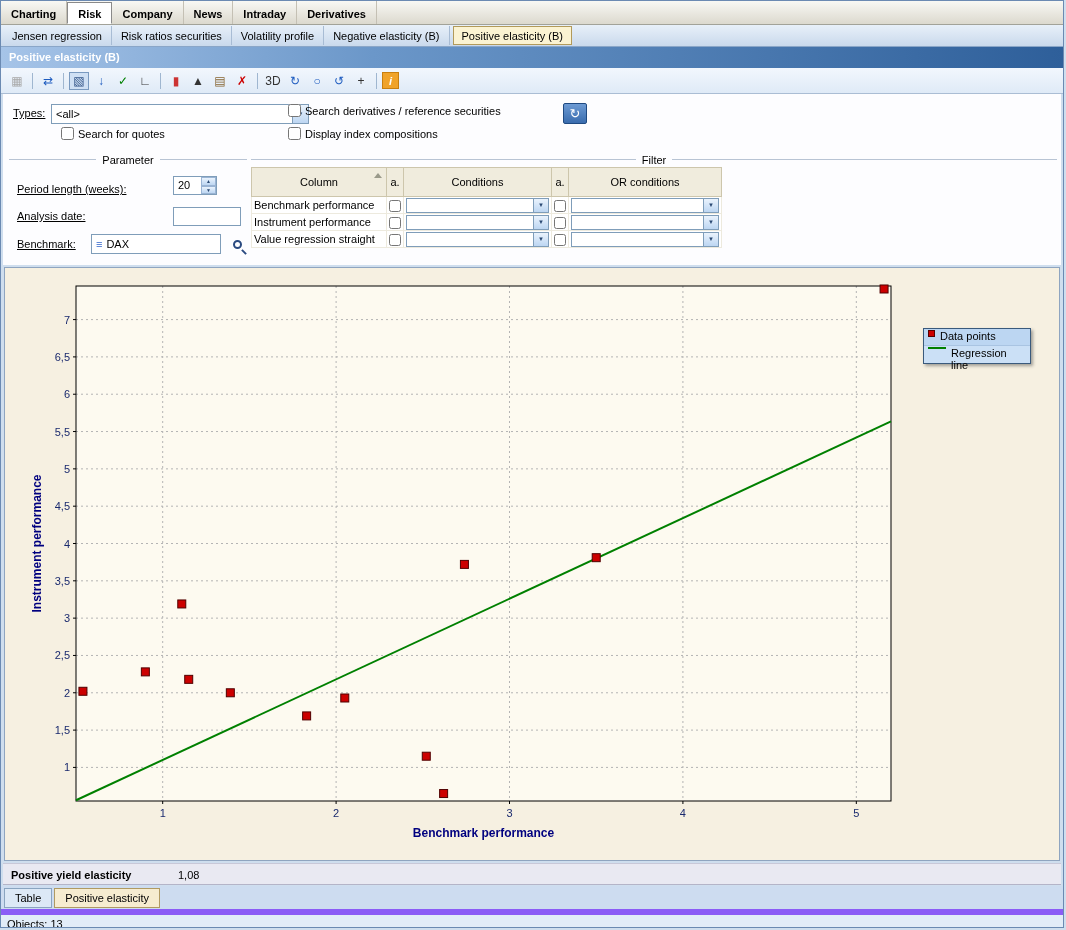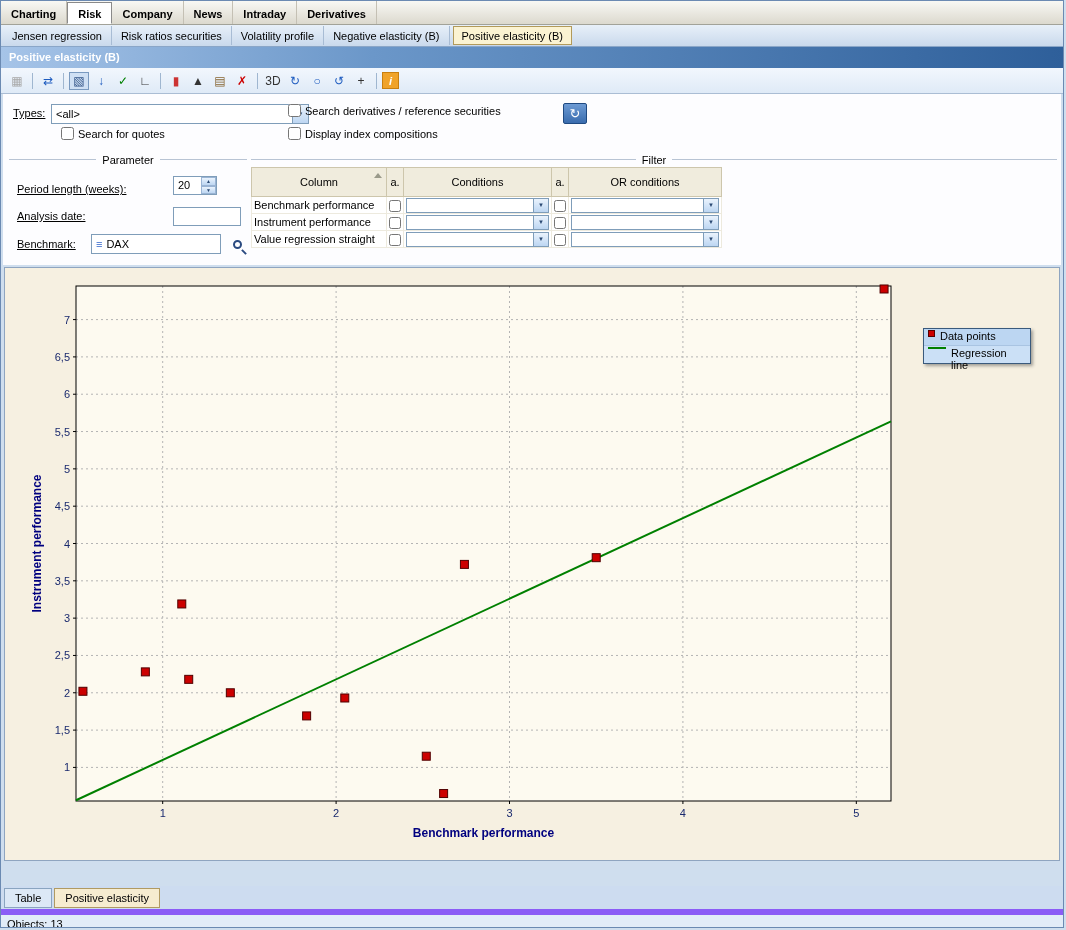--- a/index.html
+++ b/index.html
@@ -354,20 +354,24 @@
         <span class="sw-square" style="background: rgb(204, 0, 0);"></span>
         <span>Data points</span>
       </div>
       <div class="legend-row">
         <span class="sw-line" style="background: rgb(0, 128, 0);"></span>
         <span>Regression line</span>
       </div>
     </div>
   </div>
 
+  <div class="resultbar">
+    <span class="result-label">Positive yield elasticity</span>
+    <span class="result-value">1,08</span>
+  </div>
 
   <div class="bottomtabs">
     <div class="btab">Table</div>
     <div class="btab active">Positive elasticity</div>
   </div>
 
   <div class="statusbar">
     <span>Objects: 13</span>
   </div>
 

